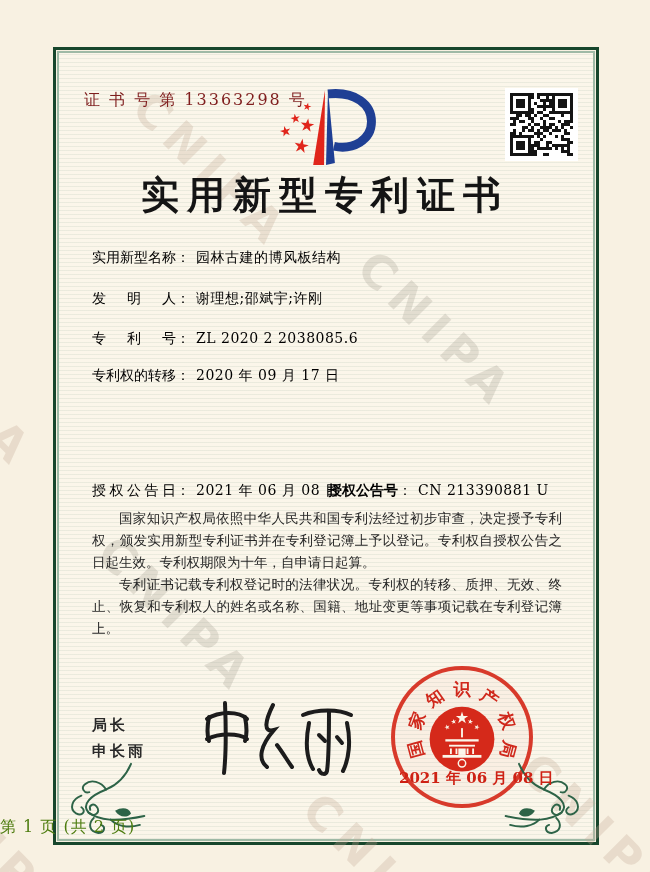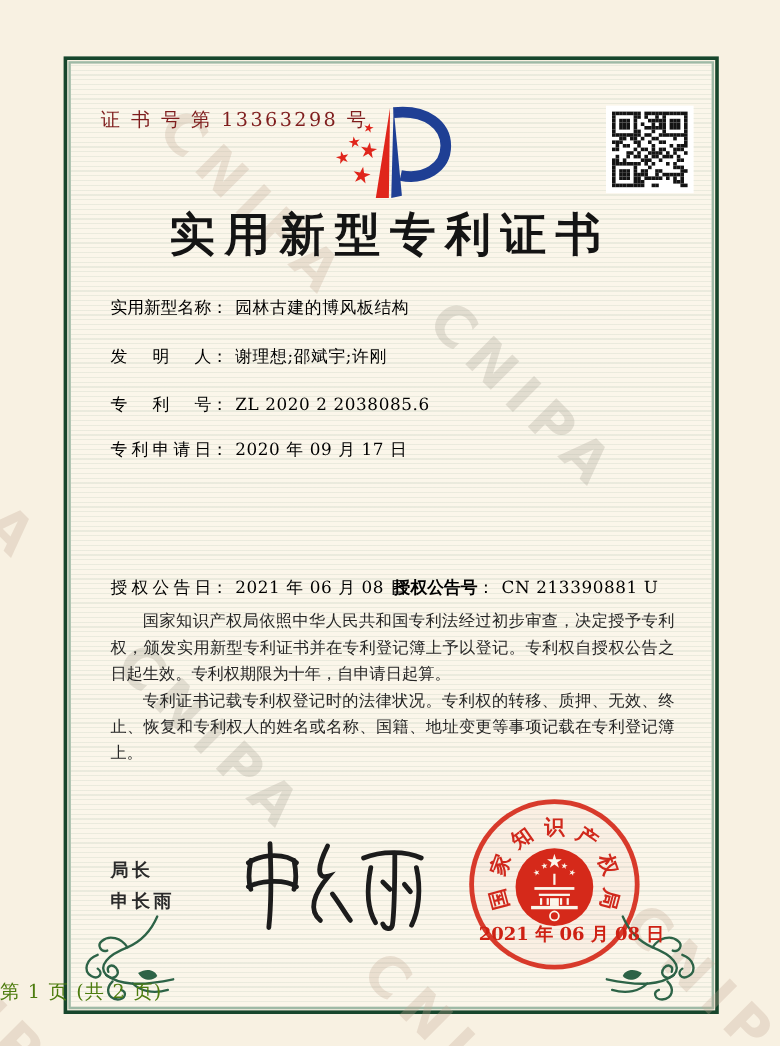--- a/index.html
+++ b/index.html
@@ -585,21 +585,21 @@
   <div class="frow" style="top:247px">
     <span class="flabel">实用新型名称</span><span class="colon">：</span><span class="fvalue">园林古建的博风板结构</span>
   </div>
   <div class="frow" style="top:288px">
     <span class="flabel">发明人</span><span class="colon">：</span><span class="fvalue">谢理想;邵斌宇;许刚</span>
   </div>
   <div class="frow" style="top:328px">
     <span class="flabel">专利号</span><span class="colon">：</span><span class="fvalue">ZL 2020 2 2038085.6</span>
   </div>
   <div class="frow" style="top:365px">
-    <span class="flabel">专利申请日</span><span class="colon">：</span><span class="fvalue">2020 年 09 月 17 日</span>
+    <span class="flabel">专利权的转移</span><span class="colon">：</span><span class="fvalue">2020 年 09 月 17 日</span>
   </div>
   <div class="frow" style="top:480px">
     <span class="flabel">授权公告日</span><span class="colon">：</span><span class="fvalue">2021 年 06 月 08 日</span>
     <span class="pair2">
       <span class="flabel">授权公告号</span><span class="colon">：</span><span class="fvalue">CN 213390881 U</span>
     </span>
   </div>
 
   <div class="body-text">
     <p>国家知识产权局依照中华人民共和国专利法经过初步审查，决定授予专利权，颁发实用新型专利证书并在专利登记簿上予以登记。专利权自授权公告之日起生效。专利权期限为十年，自申请日起算。</p>

